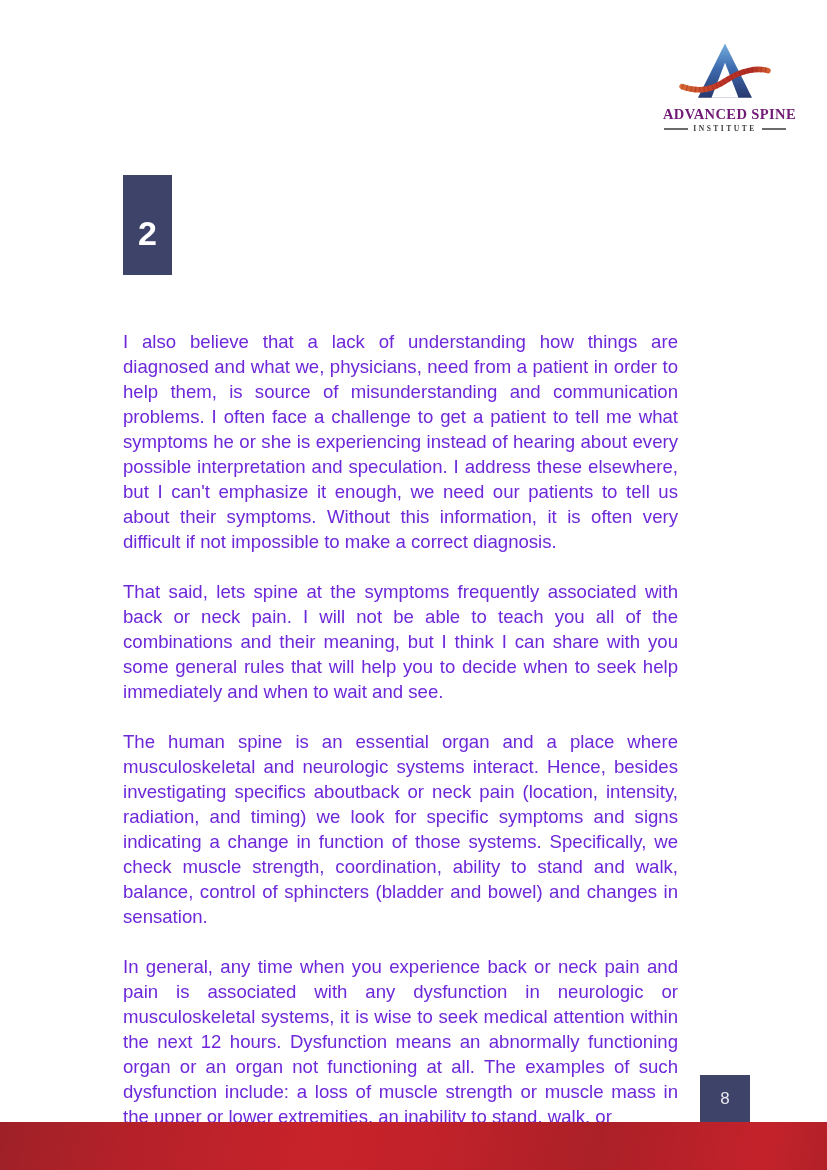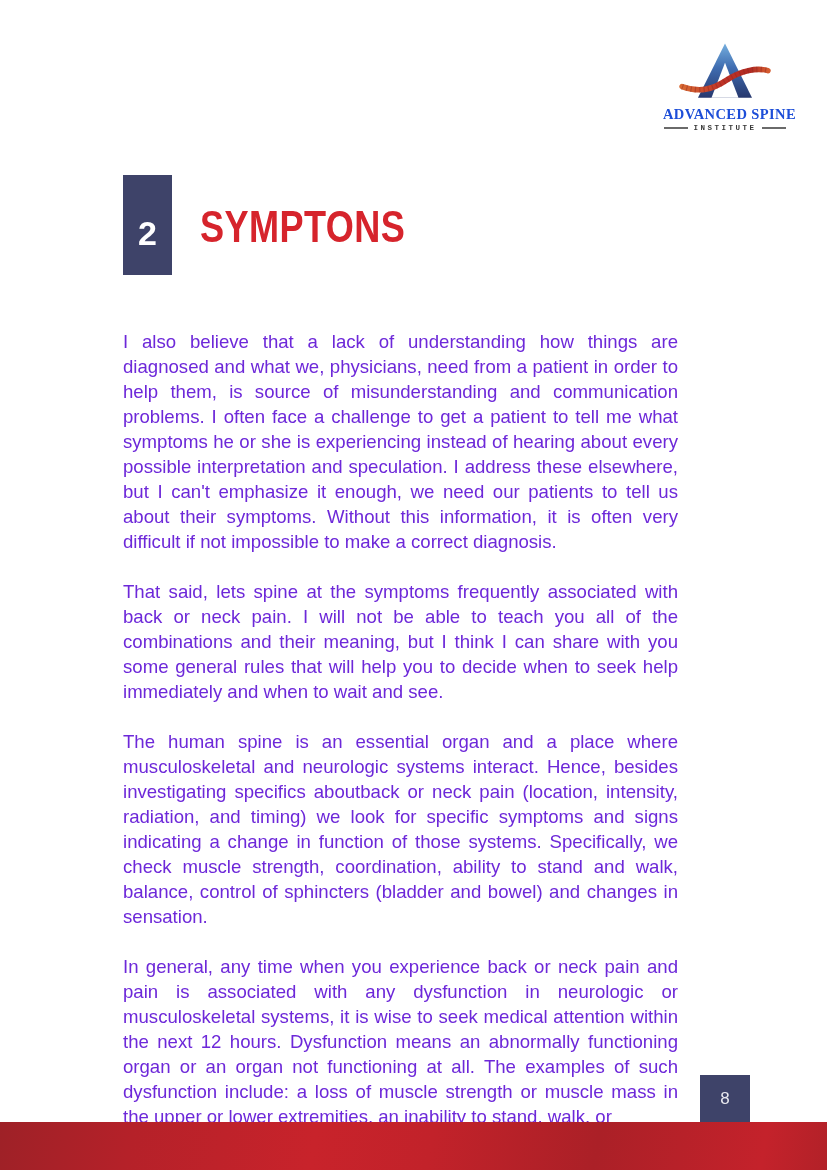--- a/index.html
+++ b/index.html
@@ -23,37 +23,37 @@
     text-align: center;
   }
   .logo-mark { display: block; margin: 0 auto; }
   .logo-name {
     margin-top: 2px;
     font-family: "Liberation Serif", "DejaVu Serif", serif;
     font-variant: small-caps;
     font-weight: 700;
     font-size: 14.5px;
     letter-spacing: 0.4px;
-    color: #1d4ed8;
+    color: #701a75;
     white-space: nowrap;
   }
   .logo-sub-row {
     display: flex;
     align-items: center;
     justify-content: center;
     gap: 5px;
     margin-top: 1px;
   }
   .logo-rule {
     flex: 0 0 24px;
     height: 2px;
     background: #6a6a6a;
   }
   .logo-sub {
-    font-family: Liberation Mono, monospace;
+    font-family: Liberation Serif, serif;
     font-weight: 600;
     font-size: 7.5px;
     letter-spacing: 2.5px;
     color: #3a3a3a;
     white-space: nowrap;
   }
 
   
   .chapter-box {
     position: absolute;
@@ -161,23 +161,20 @@
     <div class="logo-sub-row">
       <span class="logo-rule"></span>
       <span class="logo-sub">INSTITUTE</span>
       <span class="logo-rule"></span>
     </div>
   </div>
 
   <div class="chapter-box">
     <span class="chapter-number">2</span>
   </div>
-  <div class="chapter-title">
-    <span class="squeeze">SYMPTONS</span>
-  </div>
 
   <div class="body-text">
     <p>I also believe that a lack of understanding how things are diagnosed and what we, physicians, need from a patient in order to help them, is source of misunderstanding and communication problems. I often face a challenge to get a patient to tell me what symptoms he or she is experiencing instead of hearing about every possible interpretation and speculation. I address these elsewhere, but I can't emphasize it enough, we need our patients to tell us about their symptoms. Without this information, it is often very difficult if not impossible to make a correct diagnosis.</p>
     <p>That said, lets spine at the symptoms frequently associated with back or neck pain. I will not be able to teach you all of the combinations and their meaning, but I think I can share with you some general rules that will help you to decide when to seek help immediately and when to wait and see.</p>
     <p>The human spine is an essential organ and a place where musculoskeletal and neurologic systems interact. Hence, besides investigating specifics aboutback or neck pain (location, intensity, radiation, and timing) we look for specific symptoms and signs indicating a change in function of those systems. Specifically, we check muscle strength, coordination, ability to stand and walk, balance, control of sphincters (bladder and bowel) and changes in sensation.</p>
     <p>In general, any time when you experience back or neck pain and pain is associated with any dysfunction in neurologic or musculoskeletal systems, it is wise to seek medical attention within the next 12 hours. Dysfunction means an abnormally functioning organ or an organ not functioning at all. The examples of such dysfunction include: a loss of muscle strength or muscle mass in the upper or lower extremities, an inability to stand, walk, or</p>
   </div>
 
   <div class="page-number-box">
     <span class="page-number">8</span>

